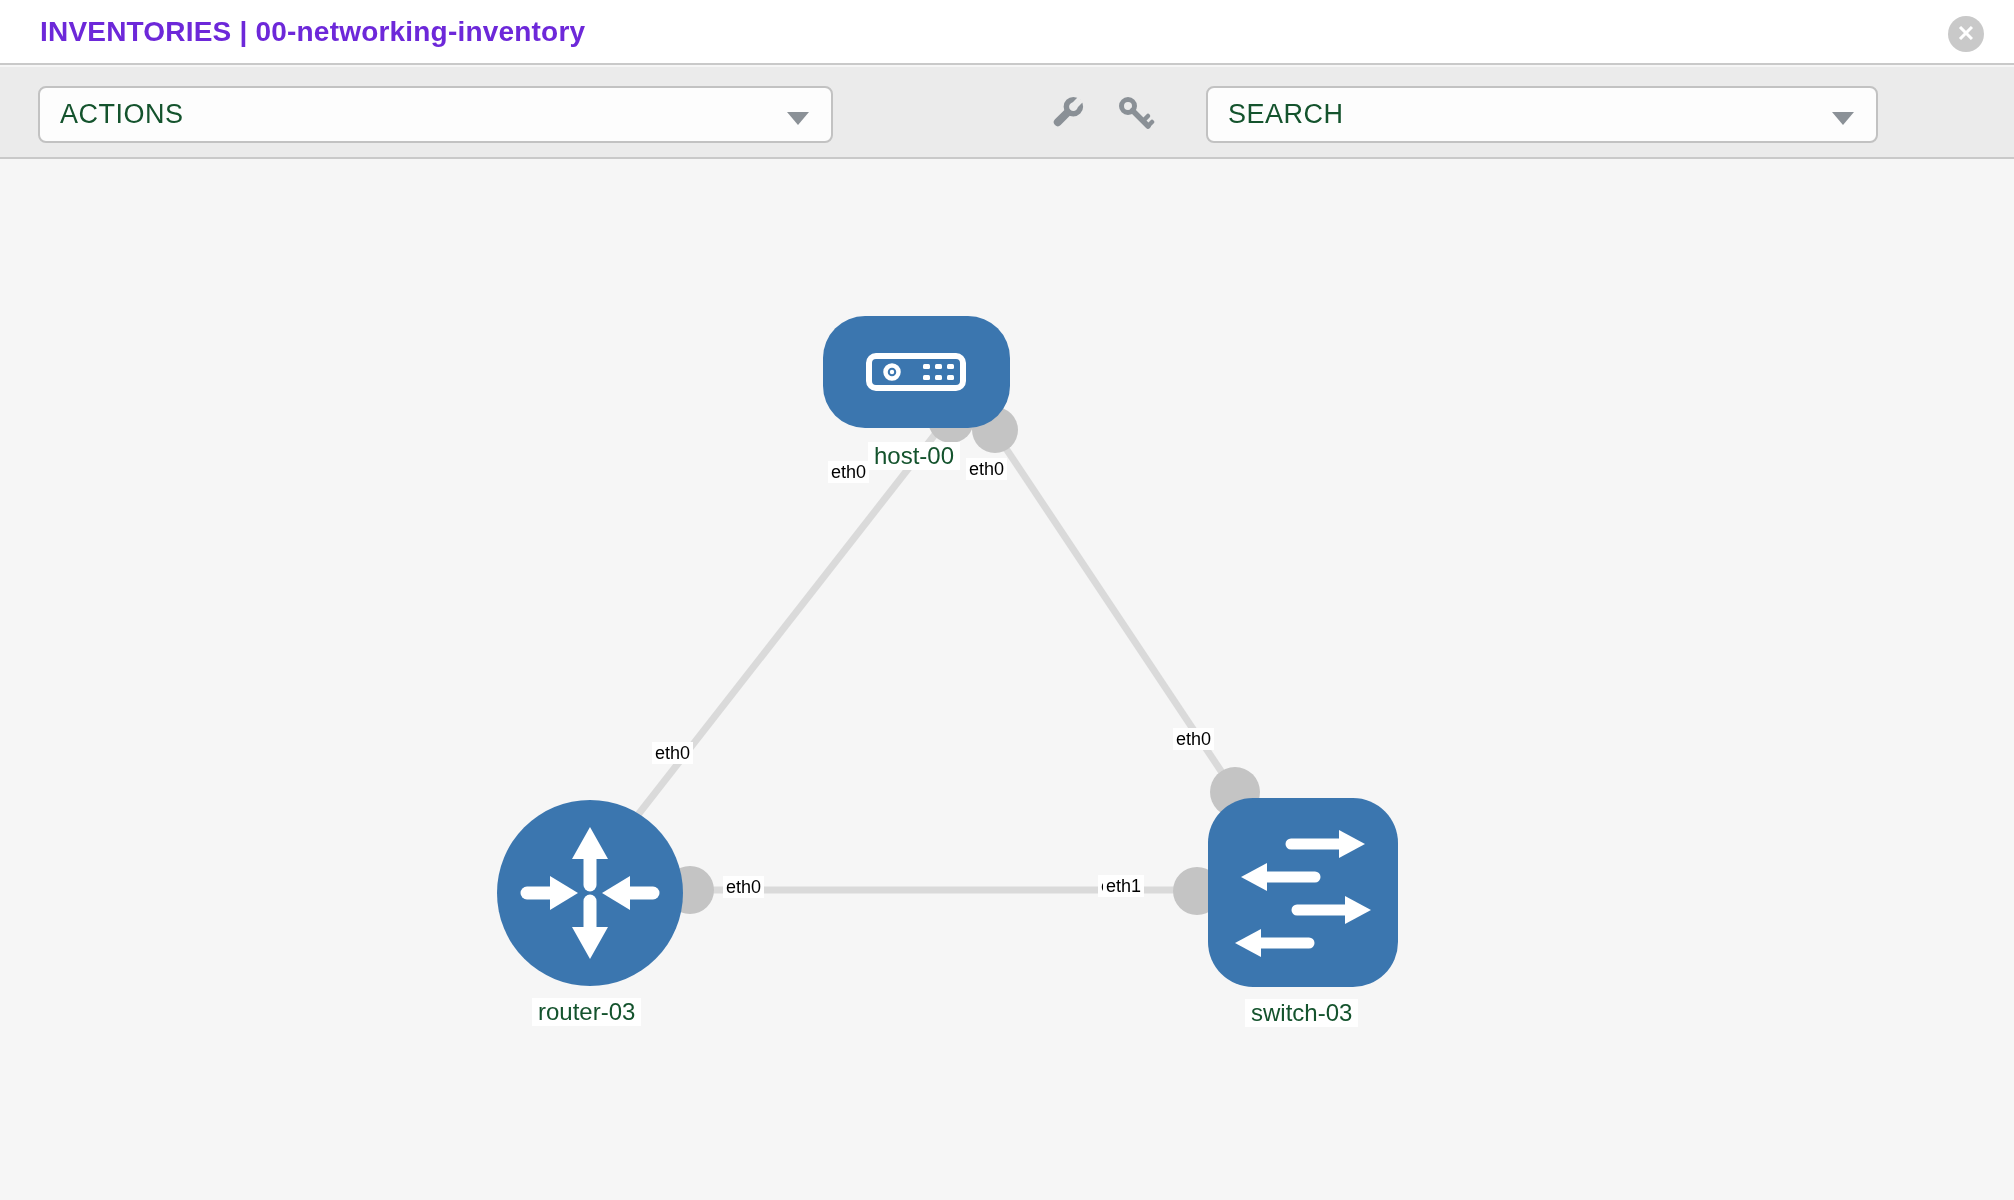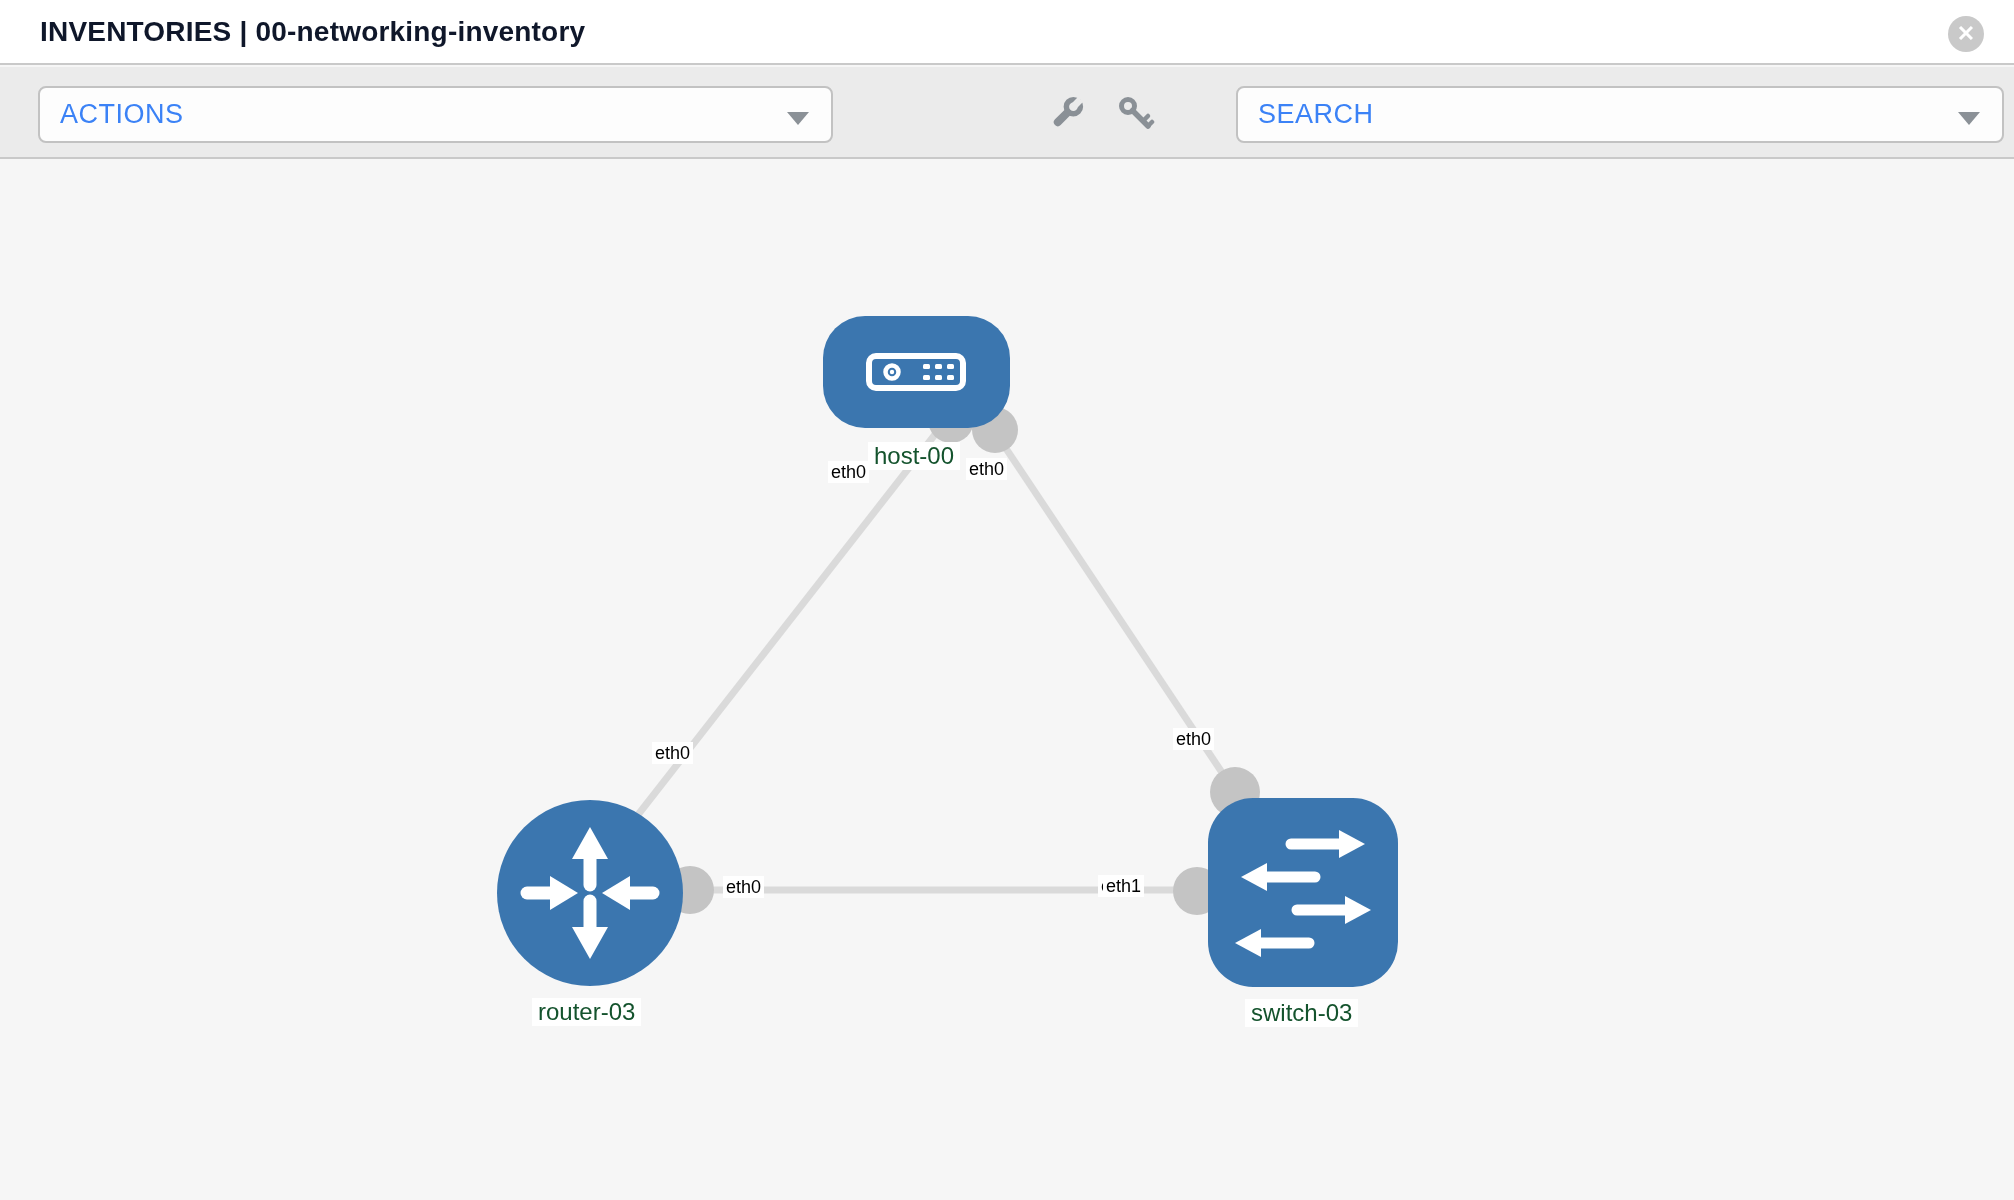--- a/index.html
+++ b/index.html
@@ -4,37 +4,37 @@
 <style>
   * { margin:0; padding:0; box-sizing:border-box; }
   html,body { width:2014px; height:1200px; overflow:hidden;
     font-family:"Liberation Sans", sans-serif; background:#f6f6f6; }
   .app { position:relative; width:2014px; height:1200px; }
 
   
   .header { position:absolute; left:0; top:0; width:2014px; height:65px;
     background:#ffffff; border-bottom:2px solid #c9c9c9; }
   .title { position:absolute; left:40px; top:16px; font-size:28px; font-weight:700;
-    color:#0f172a; letter-spacing:0.2px; }
+    color:#6d28d9; letter-spacing:0.2px; }
   .close-btn { position:absolute; right:30px; top:16px; width:36px; height:36px;
     border-radius:50%; background:#c9c9c9; color:#ffffff; font-size:22px; font-weight:700;
     display:flex; align-items:center; justify-content:center; cursor:pointer; }
 
   
   .toolbar { position:absolute; left:0; top:67px; width:2014px; height:92px;
     background:#ebebeb; border-bottom:2px solid #c9c9c9; }
   .combo { position:absolute; top:19px; height:57px; background:#fdfdfd;
     border:2px solid #c2c2c2; border-radius:8px; display:flex; align-items:center;
     padding:0 20px; cursor:pointer; }
-  .combo .ph { font-size:27px; color:#3b82f6; letter-spacing:0.5px; }
+  .combo .ph { font-size:27px; color:#14532d; letter-spacing:0.5px; }
   .combo .caret { position:absolute; right:22px; top:24px; width:0; height:0;
     border-left:11px solid transparent; border-right:11px solid transparent;
     border-top:13px solid #8b9197; }
   .combo.actions { left:38px; width:795px; }
-  .combo.search  { left:1236px; width:768px; }
+  .combo.search  { left:1206px; width:672px; }
   .tool-icon { position:absolute; top:26px; width:40px; height:40px; cursor:pointer; }
   .tool-icon.wrench { left:1047px; }
   .tool-icon.key    { left:1115px; }
 
   
   .canvas { position:absolute; left:0; top:159px; width:2014px; height:1041px;
     background:#f6f6f6; }
   .canvas svg { position:absolute; left:0; top:0; }
 
   .iface { position:absolute; background:#ffffff; color:#000000; font-size:18px;

